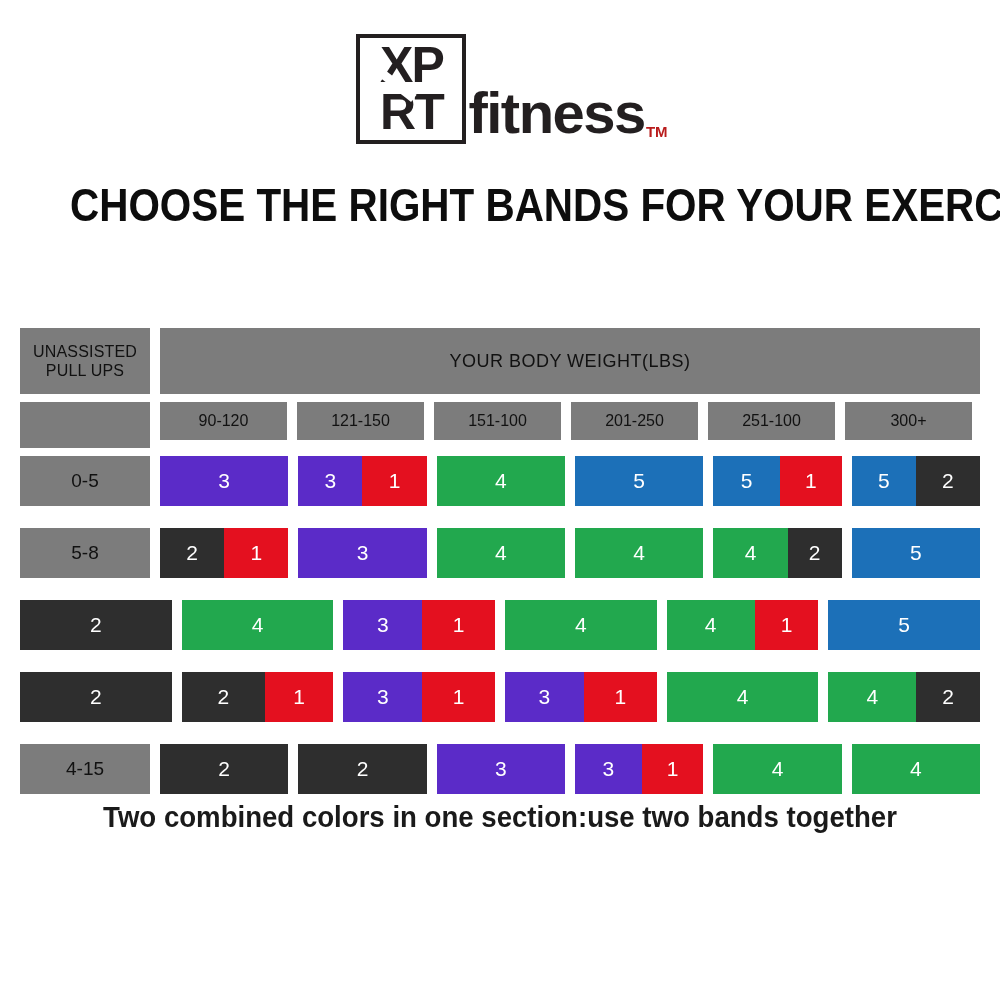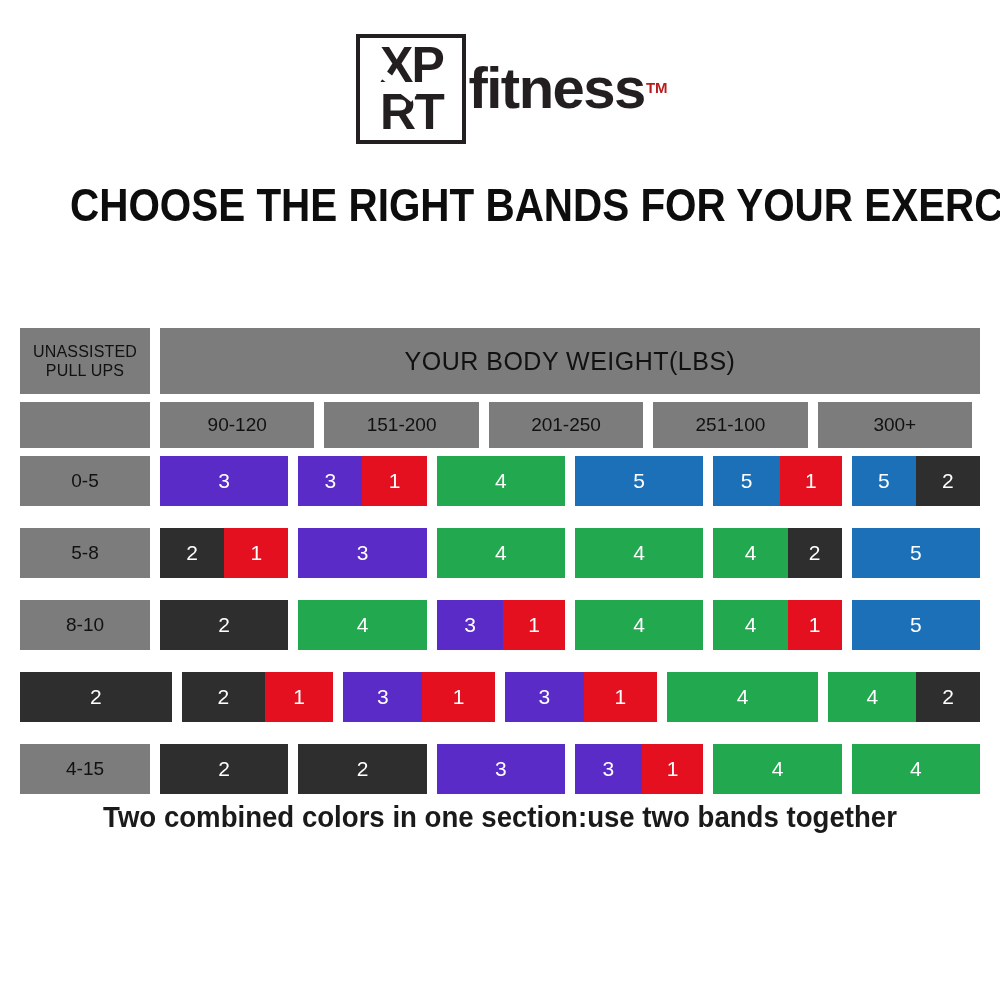--- a/index.html
+++ b/index.html
@@ -24,21 +24,21 @@
   
   .logo-block {
     width: 1000px;
     padding-top: 34px;
     display: flex;
     justify-content: center;
     align-items: flex-end;
   }
   .logo-inner {
     display: flex;
-    align-items: center;
+    align-items: flex-end;
     transform: translateX(-4px);
     margin-left: 32px;
   }
   .logo-mark {
     width: 110px;
     height: 110px;
     border: 4px solid #231f20;
     box-sizing: border-box;
     position: relative;
     background: #ffffff;
@@ -138,21 +138,21 @@
     align-items: center;
     justify-content: center;
     color: #111111;
     font-size: 19px;
   }
   .cell-span {
     flex: 1 1 auto;
     display: flex;
     align-items: center;
     justify-content: center;
-    font-size: 25px;
+    font-size: 18px;
     color: #111111;
     letter-spacing: 0.5px;
   }
   .gray { background: #7c7c7c; }
 
   .head-row { height: 66px; }
   .head-row .cell-label {
     height: 66px;
     flex-direction: column;
     line-height: 19px;
@@ -162,26 +162,26 @@
   .head-row .cell-span { height: 66px; }
 
   .sub-row { height: 46px; }
   .sub-row .cell-label { height: 46px; }
   .subcells {
     flex: 1 1 auto;
     display: flex;
   }
   .subcell {
     flex: 1 1 0;
-    height: 46px;
+    height: 38px;
     margin-right: 10px;
     display: flex;
     align-items: center;
     justify-content: center;
-    font-size: 19px;
+    font-size: 16px;
     color: #111111;
     box-sizing: border-box;
   }
   .subcell:last-child { margin-right: 8px; }
 
   .data-row { height: 64px; }
   .data-row .cell-label { height: 50px; font-size: 19px; }
   .datacells {
     flex: 1 1 auto;
     display: flex;
@@ -247,21 +247,22 @@
         <span>UNASSISTED</span>
         <span>PULL UPS</span>
       </div>
       <div class="cell-span gray">YOUR BODY WEIGHT(LBS)</div>
     </div>
 
     <div class="trow sub-row">
       <div class="cell-label gray"></div>
       <div class="subcells" id="col-headers">
           <div class="subcell gray">90-120</div>
-          <div class="subcell gray">151-200</div>
+          <div class="subcell gray">121-150</div>
+          <div class="subcell gray">151-100</div>
           <div class="subcell gray">201-250</div>
           <div class="subcell gray">251-100</div>
           <div class="subcell gray">300+</div>
         </div>
     </div>
 
     <div id="data-rows">
         <div class="trow data-row">
           <div class="cell-label gray">0-5</div>
           <div class="datacells">
@@ -307,21 +308,20 @@
             <div class="datacell">
               <div class="seg" style="background: rgb(34, 168, 78); width: 58%; flex: 0 0 58%;">4</div>
               <div class="seg" style="background: rgb(46, 46, 46); width: 42%; flex: 0 0 42%;">2</div>
             </div>
             <div class="datacell">
               <div class="seg" style="background: rgb(28, 112, 184); width: 100%; flex: 0 0 100%;">5</div>
             </div>
           </div>
         </div>
         <div class="trow data-row">
-          <div class="cell-label gray">8-10</div>
           <div class="datacells">
             <div class="datacell">
               <div class="seg" style="background: rgb(46, 46, 46); width: 100%; flex: 0 0 100%;">2</div>
             </div>
             <div class="datacell">
               <div class="seg" style="background: rgb(34, 168, 78); width: 100%; flex: 0 0 100%;">4</div>
             </div>
             <div class="datacell">
               <div class="seg" style="background: rgb(91, 43, 200); width: 52%; flex: 0 0 52%;">3</div>
               <div class="seg" style="background: rgb(228, 16, 31); width: 48%; flex: 0 0 48%;">1</div>

